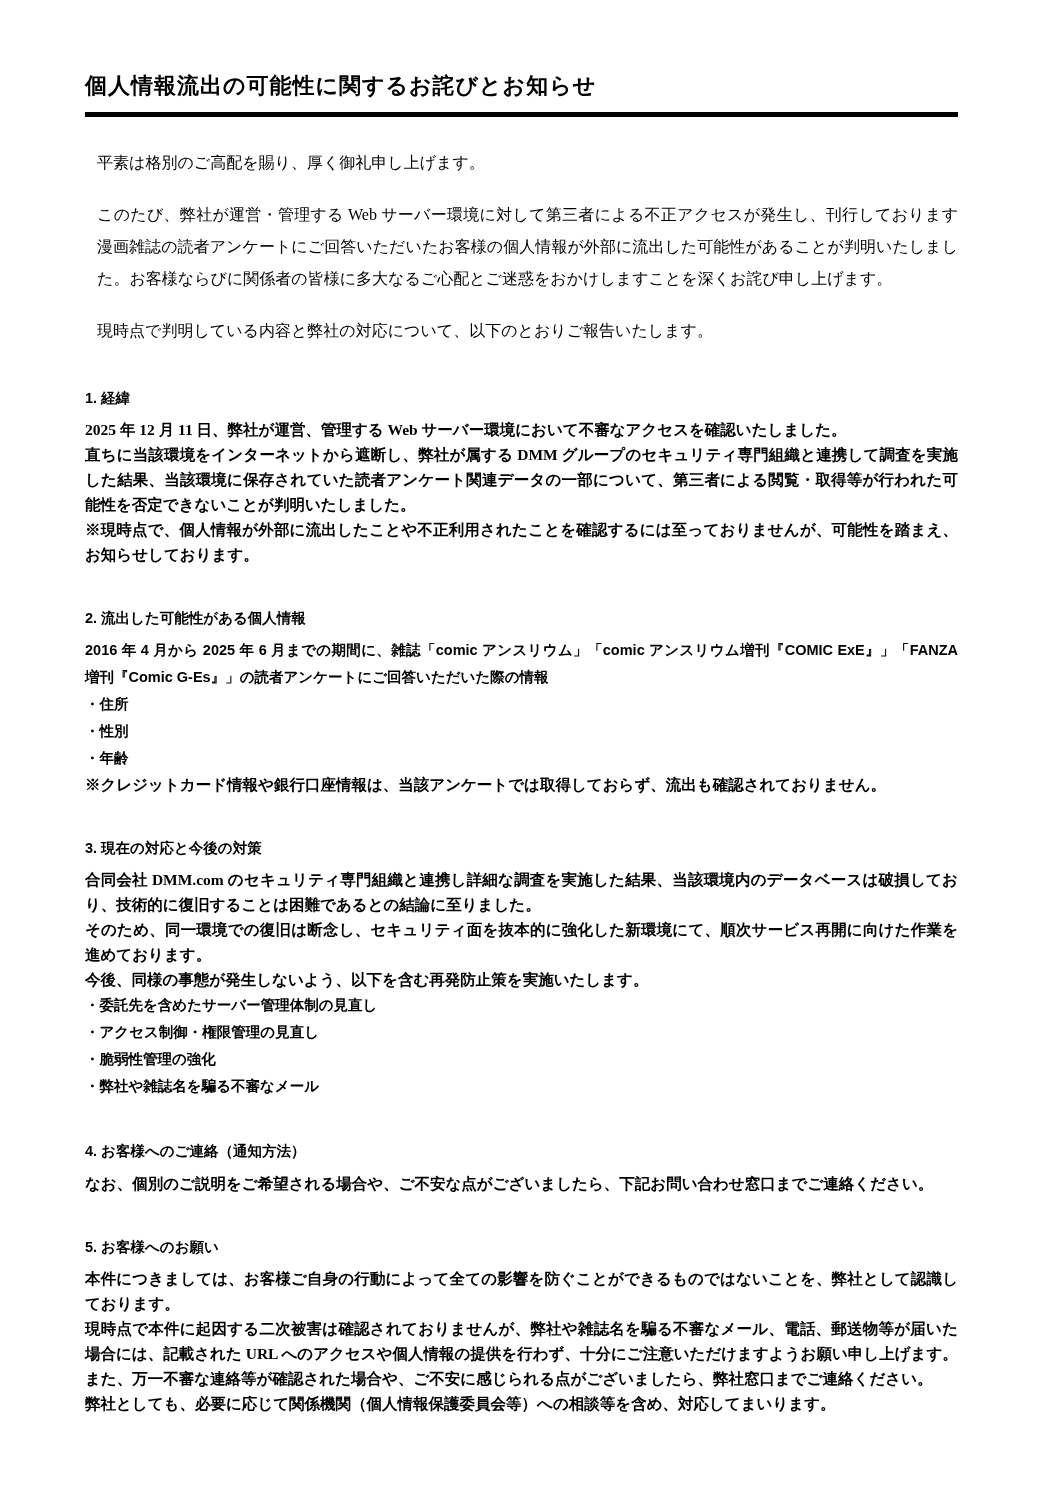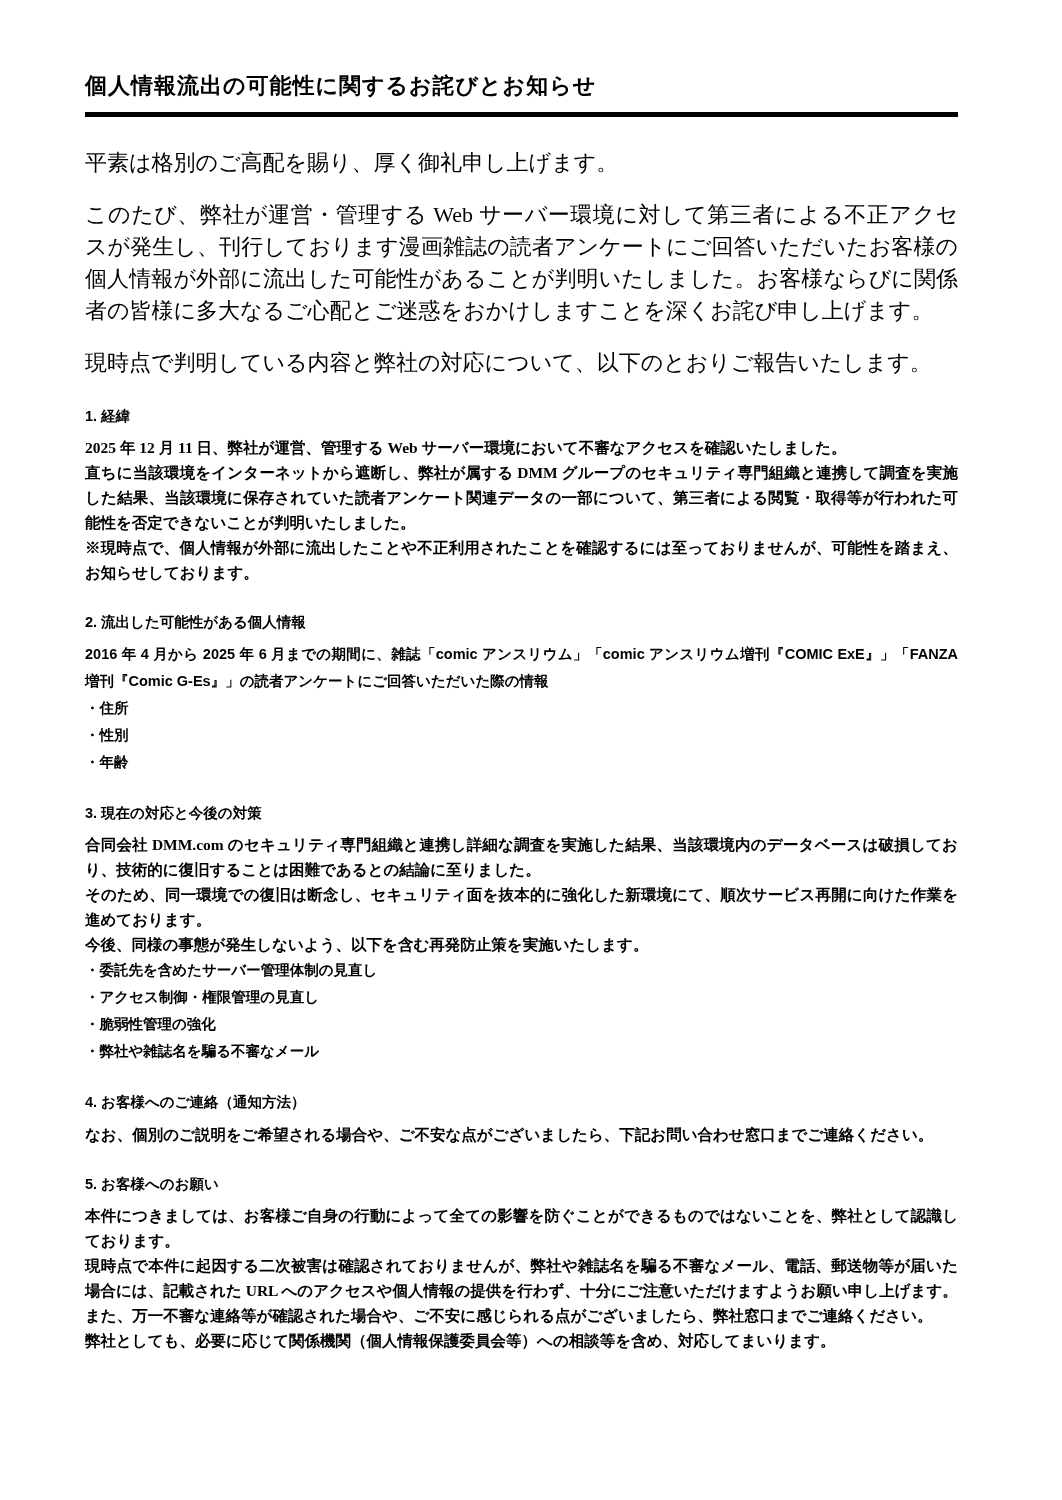--- a/index.html
+++ b/index.html
@@ -21,27 +21,27 @@
     font-family: "Liberation Sans", "DejaVu Sans", sans-serif;
     font-weight: bold;
     font-size: 22px;
     letter-spacing: 1px;
     line-height: 1.3;
     margin: 0 0 30px 0;
     padding-bottom: 11px;
     border-bottom: 5px solid #000000;
   }
   .intro p {
-    font-size: 22px;
+    font-size: 16px;
     line-height: 32px;
-    margin: 0 0 20px 0;
+    margin: 0 0 20px 12px;
     text-align: justify;
   }
   .section {
-    margin-top: 27px;
+    margin-top: 41px;
   }
   .section-heading {
     font-family: "Liberation Sans", "DejaVu Sans", sans-serif;
     font-weight: bold;
     font-size: 14.5px;
     line-height: 1.4;
     margin: 0 0 9px 0;
   }
   .section p.line {
     font-size: 15.5px;
@@ -76,20 +76,21 @@
     <p class="line">直ちに当該環境をインターネットから遮断し、弊社が属する DMM グループのセキュリティ専門組織と連携して調査を実施した結果、当該環境に保存されていた読者アンケート関連データの一部について、第三者による閲覧・取得等が行われた可能性を否定できないことが判明いたしました。</p>
     <p class="line">※現時点で、個人情報が外部に流出したことや不正利用されたことを確認するには至っておりませんが、可能性を踏まえ、お知らせしております。</p>
   </div>
 
   <div class="section">
     <h2 class="section-heading">2. 流出した可能性がある個人情報</h2>
     <p class="line em">2016 年 4 月から 2025 年 6 月までの期間に、雑誌「comic アンスリウム」「comic アンスリウム増刊『COMIC ExE』」「FANZA 増刊『Comic G-Es』」の読者アンケートにご回答いただいた際の情報</p>
     <p class="line em">・住所</p>
     <p class="line em">・性別</p>
     <p class="line em">・年齢</p>
+    <p class="line">※クレジットカード情報や銀行口座情報は、当該アンケートでは取得しておらず、流出も確認されておりません。</p>
   </div>
 
   <div class="section">
     <h2 class="section-heading">3. 現在の対応と今後の対策</h2>
     <p class="line">合同会社 DMM.com のセキュリティ専門組織と連携し詳細な調査を実施した結果、当該環境内のデータベースは破損しており、技術的に復旧することは困難であるとの結論に至りました。</p>
     <p class="line">そのため、同一環境での復旧は断念し、セキュリティ面を抜本的に強化した新環境にて、順次サービス再開に向けた作業を進めております。</p>
     <p class="line">今後、同様の事態が発生しないよう、以下を含む再発防止策を実施いたします。</p>
     <p class="line em">・委託先を含めたサーバー管理体制の見直し</p>
     <p class="line em">・アクセス制御・権限管理の見直し</p>
     <p class="line em">・脆弱性管理の強化</p>

